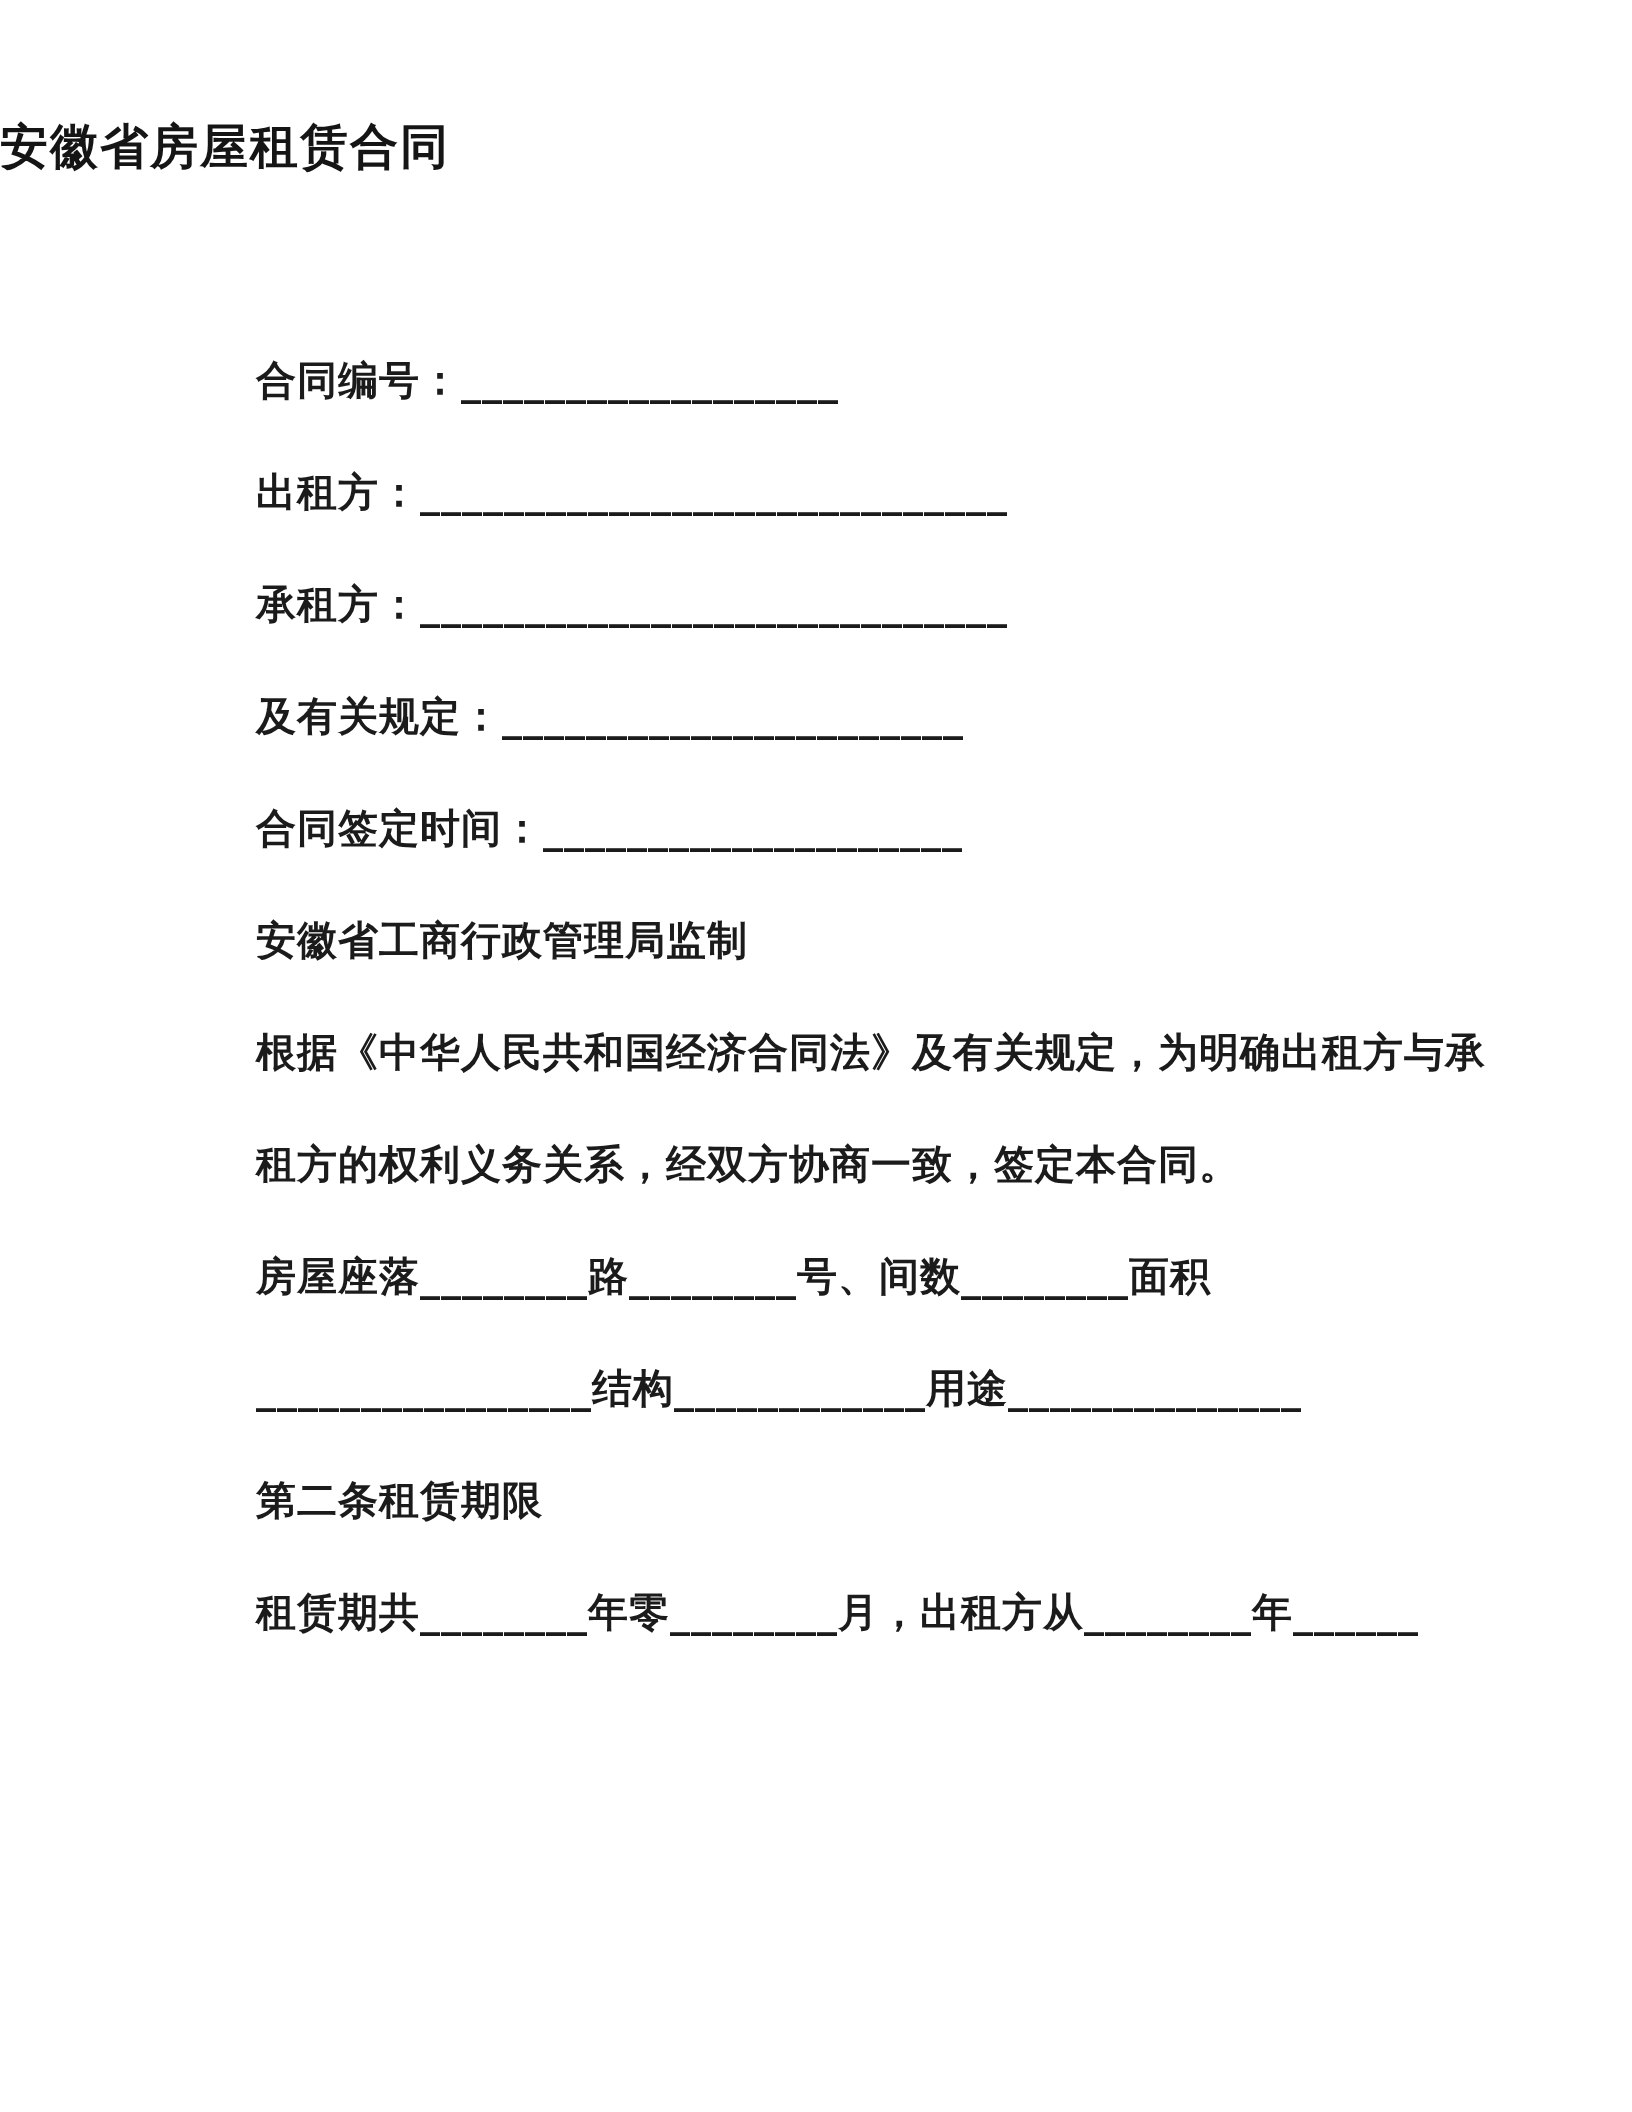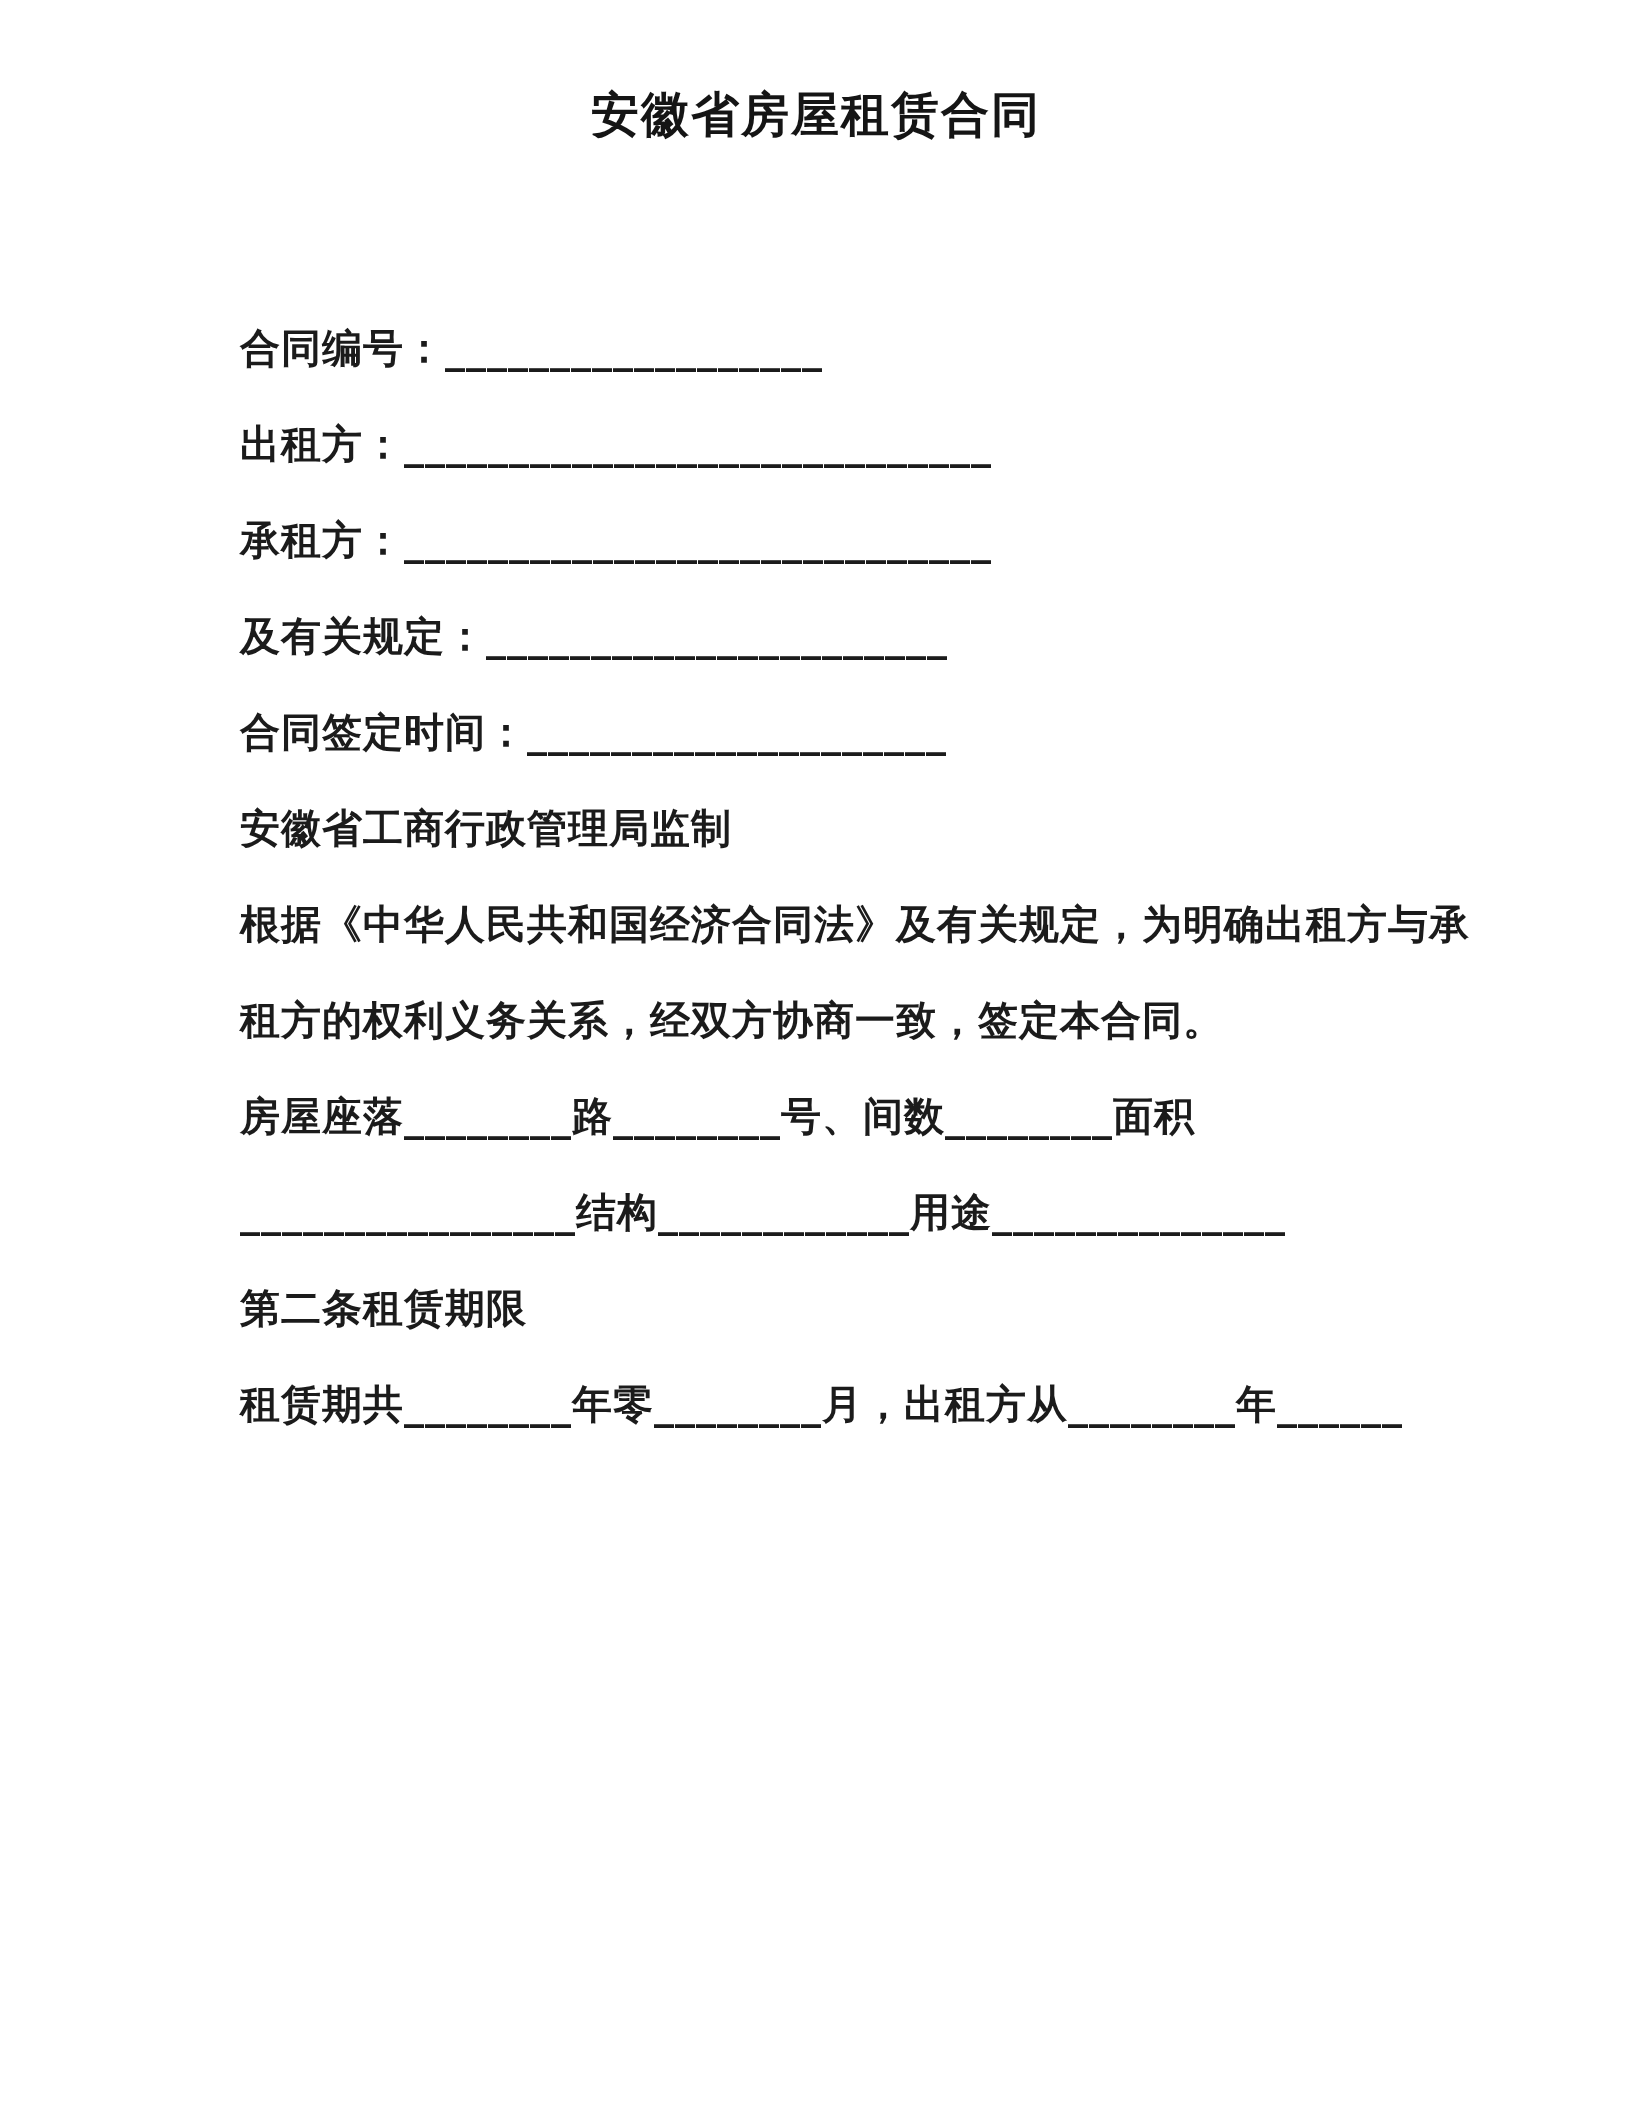--- a/index.html
+++ b/index.html
@@ -17,33 +17,32 @@
   }
   .page {
     position: relative;
     width: 1632px;
     height: 2112px;
     background: #ffffff;
     box-sizing: border-box;
   }
   .doc-title {
     margin: 0;
-    padding-top: 86px;
-    text-align: center;
+    padding-top: 118px;
     font-size: 48px;
     line-height: 56px;
     font-weight: 700;
     letter-spacing: 2px;
     color: #151515;
   }
   .content {
     margin: 158px 120px 0 240px;
   }
   .doc-line {
-    margin: 0;
+    margin: 16px;
     font-size: 40px;
     line-height: 96px;
     font-weight: 700;
     letter-spacing: 1px;
     white-space: nowrap;
     color: #1b1b1b;
   }
 </style>
 </head>
 <body>

